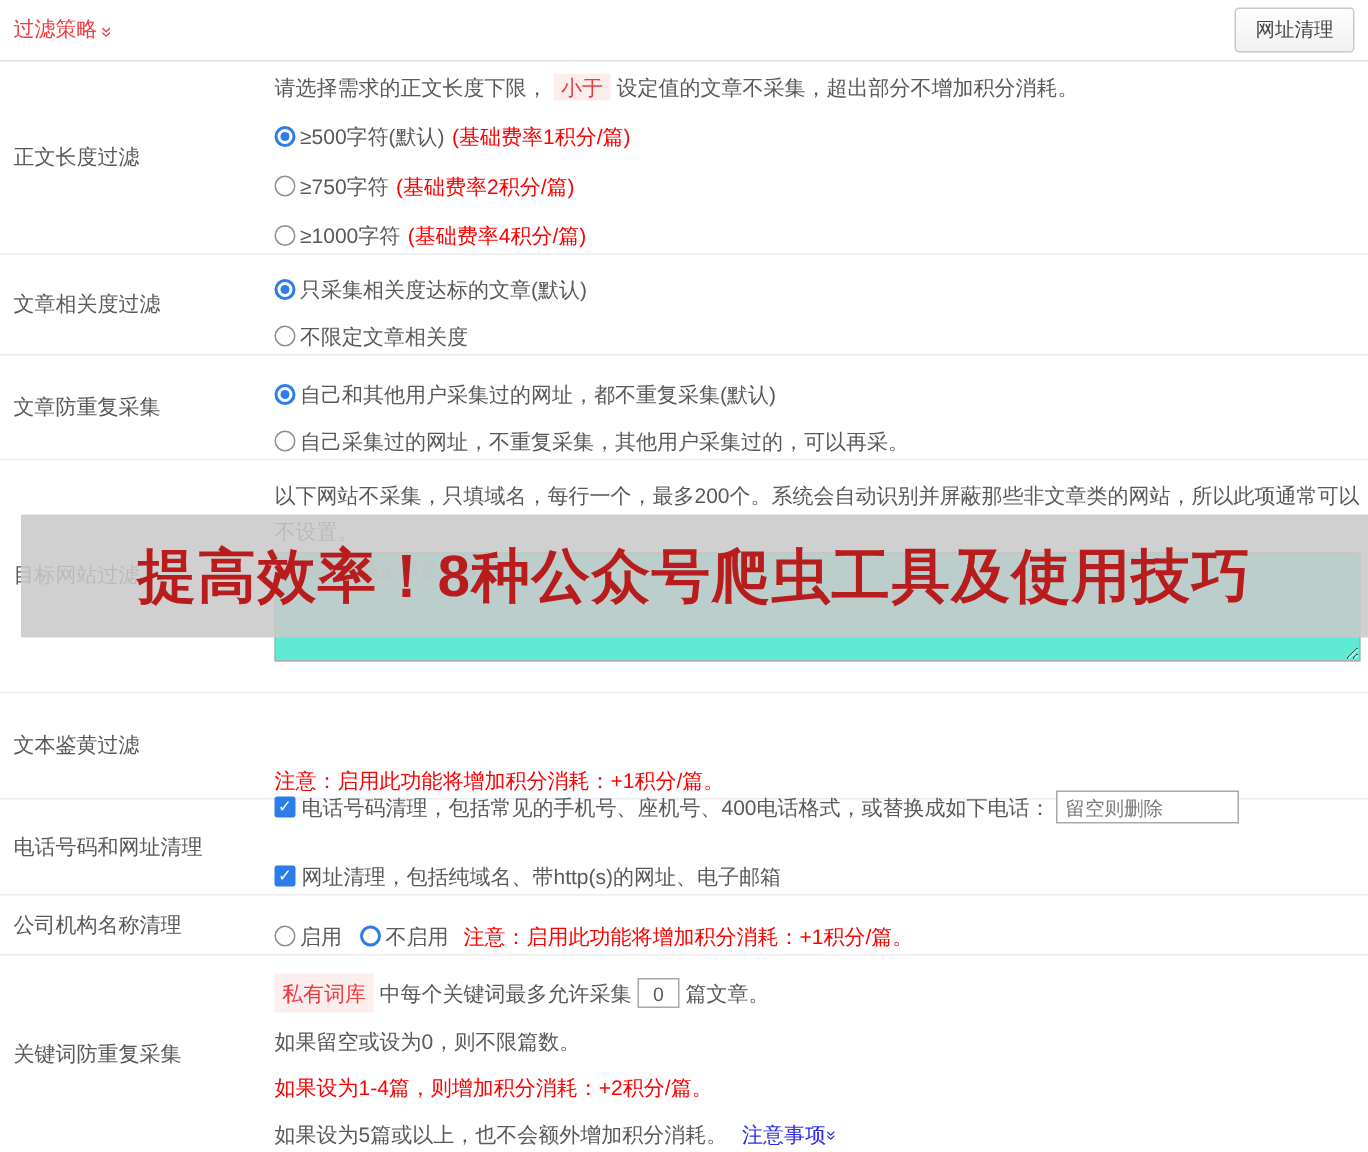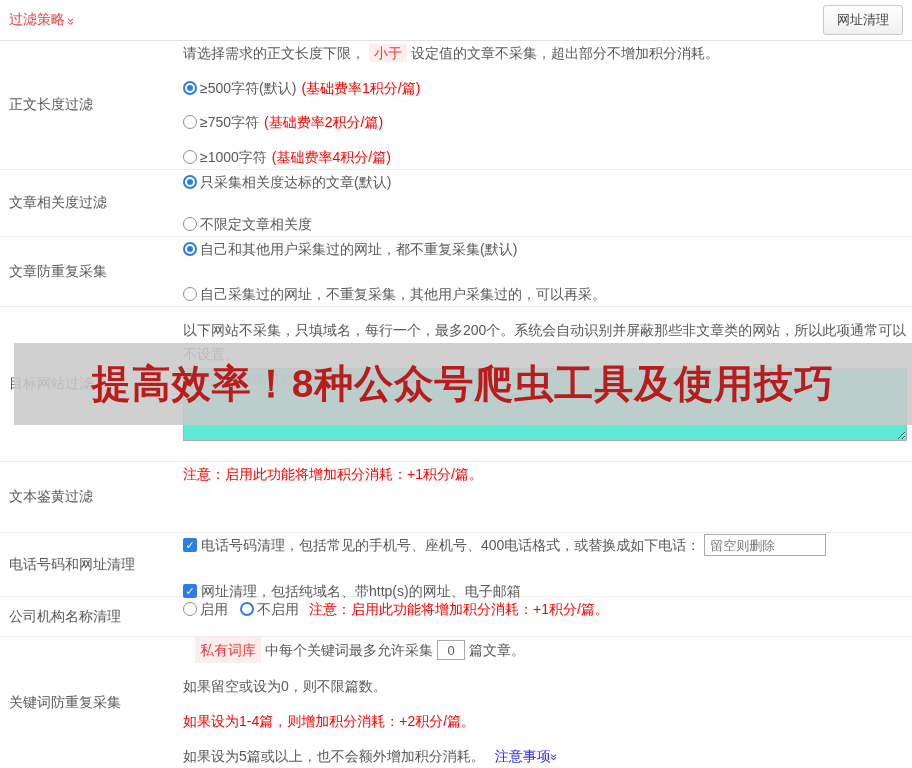--- a/index.html
+++ b/index.html
@@ -8,33 +8,33 @@
 
   
   .topbar { height:41px; border-bottom:1px solid #e2e2e2; display:flex; align-items:center; justify-content:space-between; padding:0 9px; }
   .page-title { color:#f0393c; font-size:14px; display:flex; align-items:center; gap:3px; }
   .chev-dbl { display:inline-block; transform:rotate(90deg); font-size:13px; line-height:1; margin-top:2px; }
   .save-btn { font-family:inherit; font-size:13px; color:#464646; background:linear-gradient(#fefefe,#f1f1f1); border:1px solid #c8c8c8; border-radius:3px; padding:5px 13px; cursor:pointer; }
 
   
   .row { display:flex; border-bottom:1px solid #ececec; }
   .row-label { flex:0 0 183px; display:flex; align-items:center; padding-left:9px; color:#595959; }
-  .row-content { flex:1; display:flex; flex-direction:column; justify-content:space-between; padding-right:6px; line-height:24px; }
+  .row-content { flex:1; display:flex; flex-direction:column; justify-content:flex-end; padding-right:6px; line-height:24px; }
   .r1 { height:129px; } .r2 { height:67px; } .r3 { height:70px; }
   .r4 { height:155px; } .r5 { height:71px; } .r6 { height:64px; }
   .r7 { height:40px; } .r8 { height:131px; border-bottom:none; }
   .r1 .row-content { gap:9px; } .r2 .row-content { gap:7px; }
   .r3 .row-content { gap:7px; } .r5 .row-content { gap:9px; }
   .r6 .row-content { gap:22px; } .r8 .row-content { gap:7px; }
   .r4 .row-content { justify-content:flex-start; padding-top:11px; }
 
   .red { color:#fe0000; }
   .fee { color:#fe0000; margin-left:5px; }
   .hl-badge { color:#f0393c; background:#fdeeee; padding:1px 5px; margin:0 4px; }
-  .hl-badge.first { margin-left:12px; }
+  .hl-badge.first { margin-left:0; }
 
   
   .radio { display:inline-block; width:14px; height:14px; border-radius:50%; border:1px solid #8f8f8f; background:#fff; vertical-align:-2px; margin-right:3px; position:relative; cursor:pointer; flex:none; }
   .radio.on { border:2px solid #2b7de9; }
   .radio.on::after { content:""; position:absolute; left:2px; top:2px; width:6px; height:6px; border-radius:50%; background:#2b7de9; }
 
   
   .checkbox { display:inline-block; width:14px; height:14px; background:#2b7de9; border-radius:2px; vertical-align:-2px; margin-right:4px; color:#fff; font-size:11px; line-height:14px; text-align:center; cursor:pointer; flex:none; }
   .checkbox::after { content:"✓"; }
 

